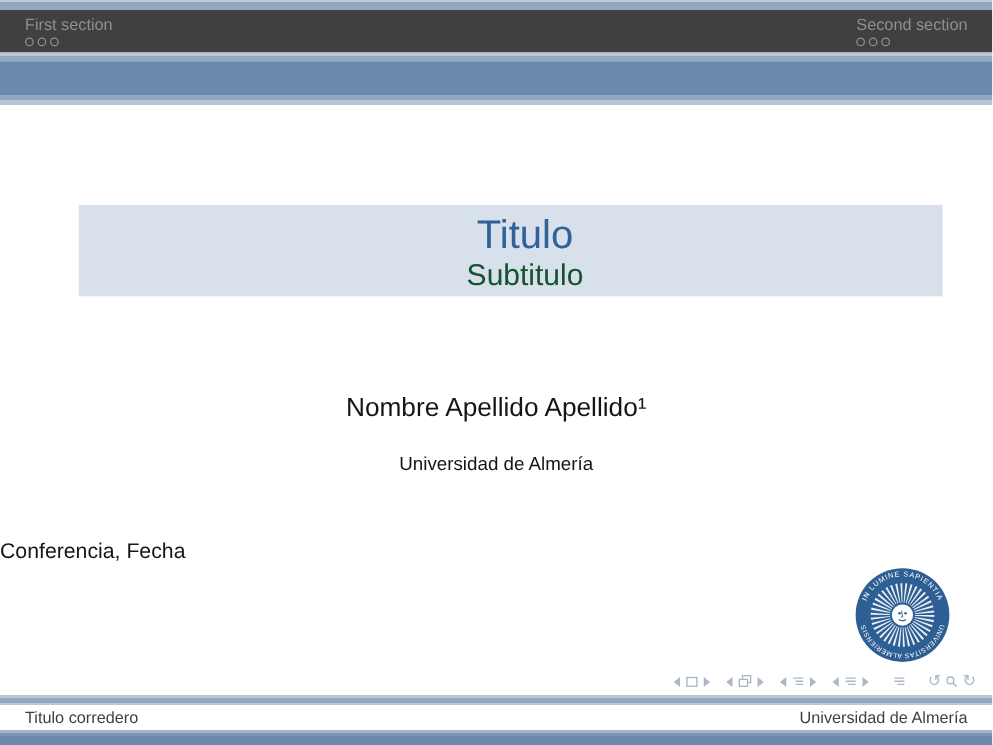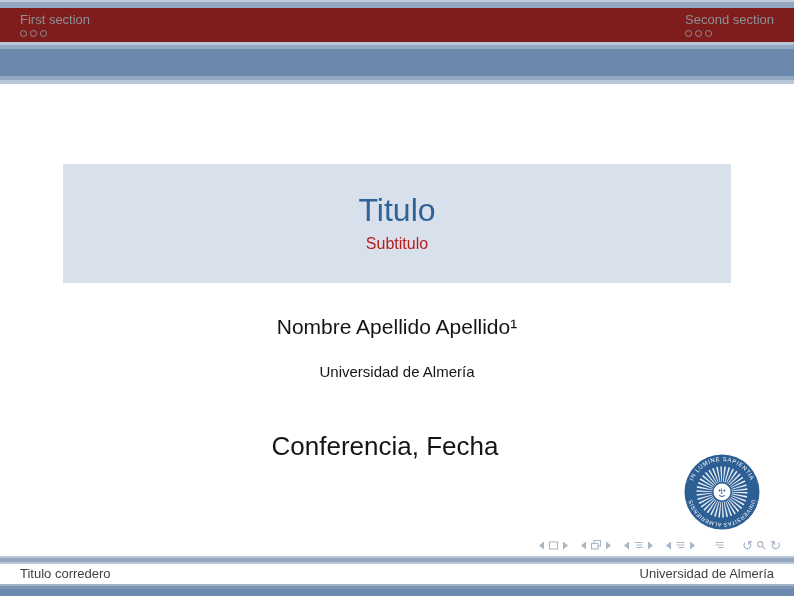--- a/index.html
+++ b/index.html
@@ -3,45 +3,45 @@
 <meta charset="utf-8">
 <style>
   html,body{margin:0;padding:0;background:#fff;}
   .slide{
     position:relative;width:794px;height:596px;overflow:hidden;background:#ffffff;
     font-family:"Liberation Sans","DejaVu Sans",sans-serif;
   }
   
   .top-edge-band{position:absolute;left:0;top:0;width:794px;height:8px;
     background:linear-gradient(180deg,#bfcadb 0 2px,#92a7c0 2px 100%);}
-  .headline{position:absolute;left:0;top:8px;width:794px;height:34px;background:#7f1d1d;}
+  .headline{position:absolute;left:0;top:8px;width:794px;height:34px;background:#404040;}
   .section-block{position:absolute;top:4px;}
   .section-block.left{left:20px;text-align:left;}
   .section-block.right{right:20px;text-align:right;}
   .section-label{font-size:13px;color:#8d9097;line-height:15px;display:block;cursor:default;}
   .dot-row{display:flex;gap:3px;margin-top:3px;}
   .section-block.right .dot-row{justify-content:flex-start;}
   .nav-dot{width:7px;height:7px;border:1.2px solid #8d9097;border-radius:50%;box-sizing:border-box;background:transparent;}
   .head-sep-top{position:absolute;left:0;top:42px;width:794px;height:7px;
     background:linear-gradient(180deg,#b9c6d7 0 3px,#92a7c0 3px 100%);}
   .main-bar{position:absolute;left:0;top:49px;width:794px;height:27px;background:#6a89ad;}
   .head-sep-bottom{position:absolute;left:0;top:76px;width:794px;height:8px;
     background:linear-gradient(180deg,#92a7c0 0 4px,#b9c6d7 4px 100%);}
   
-  .title-box{position:absolute;left:63px;top:164px;width:668px;height:119px;background:#d8e0ec;
-    display:flex;flex-direction:column;align-items:center;justify-content:center;gap:6px;}
+  .title-box{position:absolute;left:63px;top:164px;width:668px;height:73px;background:#d8e0ec;
+    display:flex;flex-direction:column;align-items:center;justify-content:center;gap:6px;padding-left:23px;}
   .title-main{font-size:32px;font-weight:300;color:#2f6298;line-height:34px;}
-  .title-sub{font-size:16px;font-weight:300;color:#b91c1c;line-height:22px;}
+  .title-sub{font-size:24px;font-weight:300;color:#14532d;line-height:22px;}
   
   .author-line{position:absolute;left:0;top:299px;width:794px;text-align:center;
     font-size:21px;color:#151515;margin-top:16px;}
   .institute-block{position:absolute;left:0;top:361px;width:794px;text-align:center;
     font-size:15px;color:#151515;line-height:21px;}
-  .date-line{position:absolute;left:0;top:431px;width:770px;text-align:center;
-    font-size:26px;color:#151515;}
+  .date-line{position:absolute;left:0;top:431px;width:770px;
+    font-size:17px;color:#151515;}
   
   .logo-wrap{position:absolute;left:684px;top:454px;width:76px;height:76px;}
   
   .nav-symbols{position:absolute;right:13px;top:538px;height:14px;display:flex;align-items:center;color:#a9b7c7;}
   .nav-symbols svg{display:block;}
   .nav-group{display:flex;align-items:center;gap:3px;margin-left:9px;}
   .nav-group.wide-gap{margin-left:17px;}
   .nav-glyph{font-size:13px;line-height:13px;color:#a9b7c7;font-family:"DejaVu Sans",sans-serif;}
   
   .foot-sep{position:absolute;left:0;top:556px;width:794px;height:8px;

